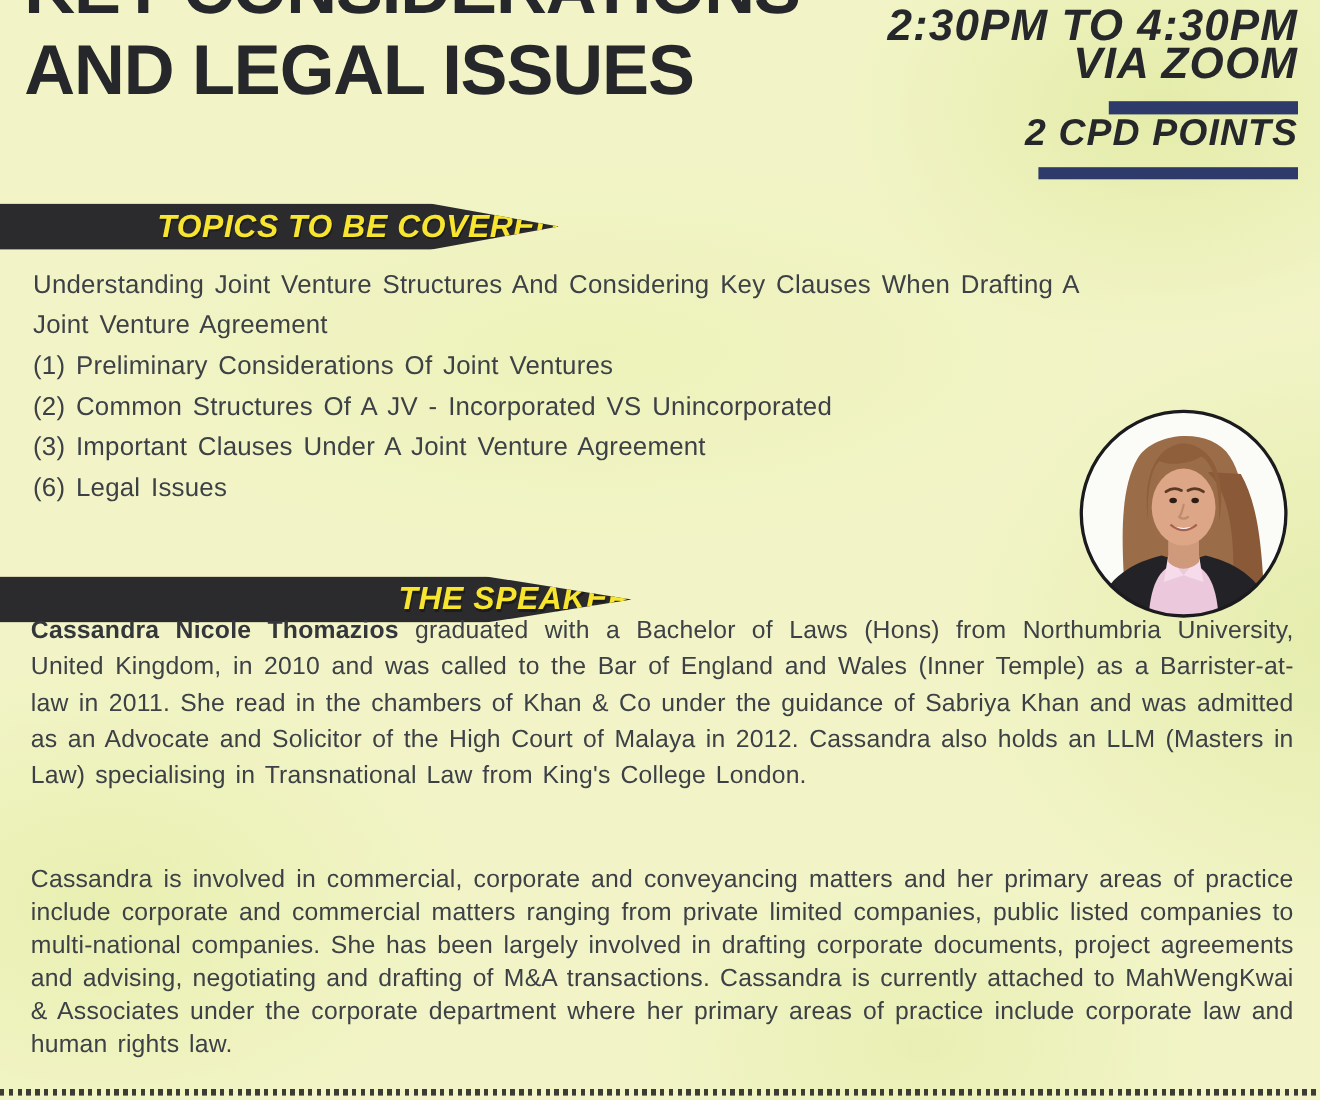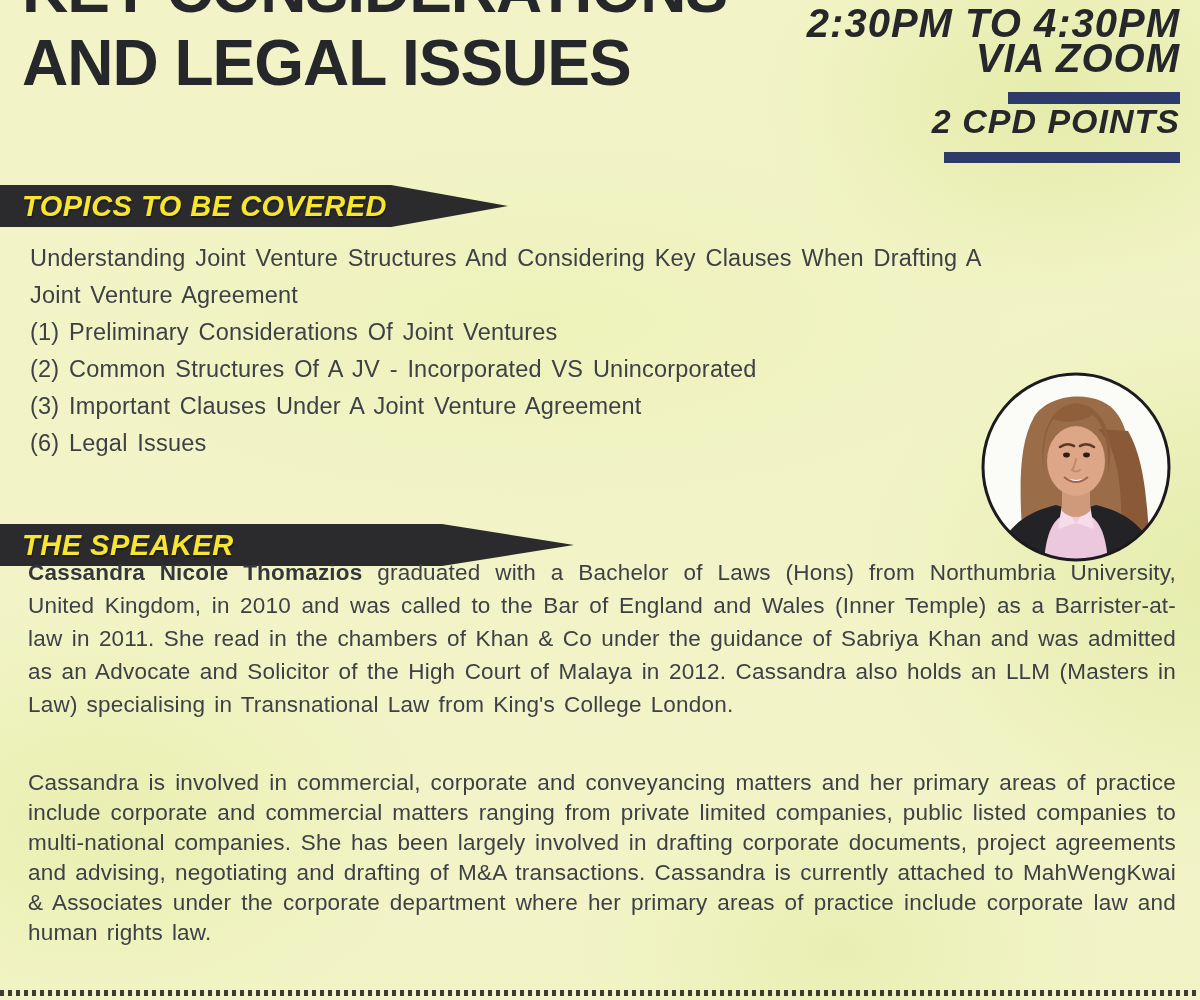--- a/index.html
+++ b/index.html
@@ -39,21 +39,21 @@
   .bar2{width:236px;height:11px;margin-top:14px;}
   .cpd{
     font-size:34px;line-height:34px;font-weight:bold;font-style:italic;
     letter-spacing:1px;
   }
   
   .banner{
     position:absolute;left:0;height:42px;
     background:var(--banner-bg,#2b2b2d);
     clip-path:polygon(0 0,77% 0,100% 50%,77% 100%,0 100%);
-    display:flex;align-items:center;
+    display:flex;align-items:center;justify-content:flex-end;
   }
   .banner span{
     padding-left:22px;
     font-size:29px;font-weight:bold;font-style:italic;letter-spacing:.5px;
     color:var(--banner-text,#f7e52f);
     text-shadow:1px 2px 0 rgba(0,0,0,.35);
     white-space:nowrap;
   }
   .topics-banner{top:185px;width:508px;}
   .speaker-banner{top:524px;width:574px;}
@@ -69,21 +69,21 @@
     position:absolute;left:980px;top:371px;width:192px;height:192px;
     border-radius:50%;
   }
   
   .bio{
     position:absolute;left:28px;width:1148px;margin:0;
     font-size:22.5px;color:var(--body-text,#3d4146);
     text-align:justify;letter-spacing:.2px;word-spacing:2.5px;
   }
   .bio1{top:556px;line-height:33px;}
-  .bio2{top:768px;line-height:30px;}
+  .bio2{top:784px;line-height:30px;}
   .bio b{font-weight:bold;color:#33363b;margin-top:28px;}
   
   .dotted{
     position:absolute;left:0;top:990px;width:1200px;height:6px;
     background:repeating-linear-gradient(90deg,#3c3c35 0 4px,transparent 4px 8px);
   }
 </style>
 </head>
 <body>
 

